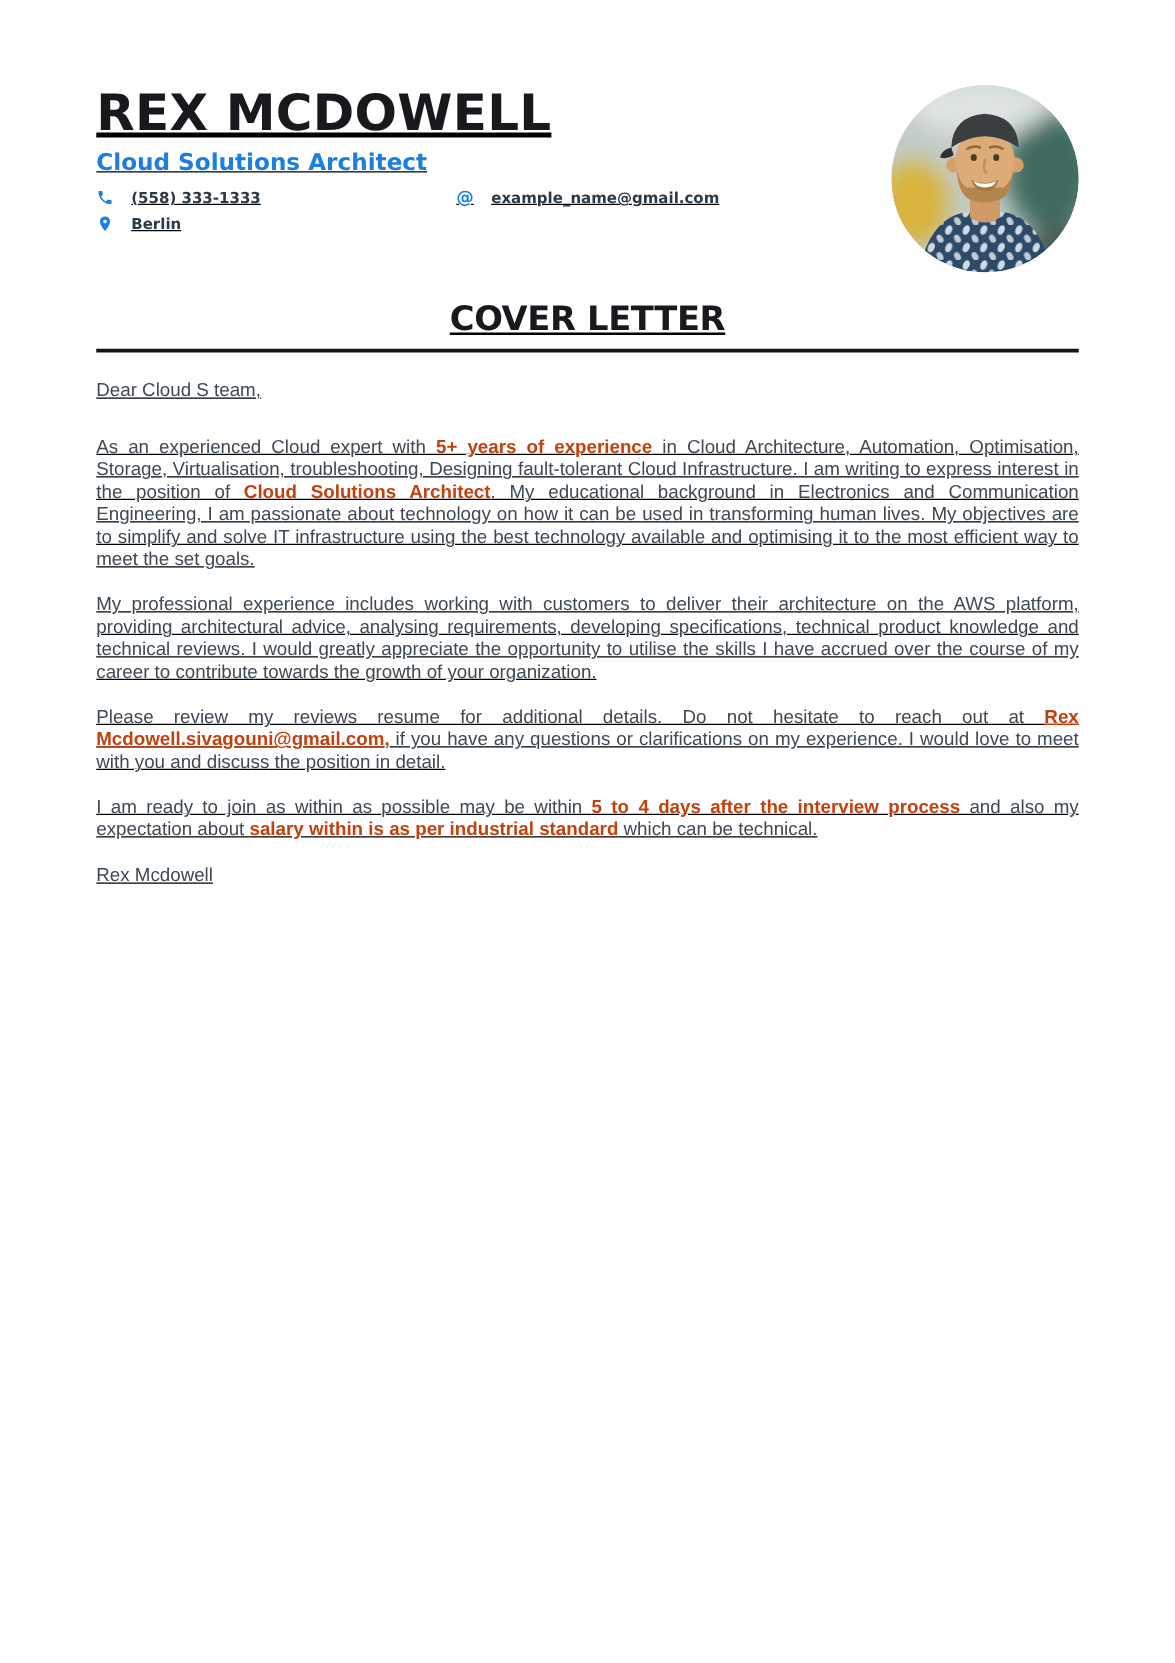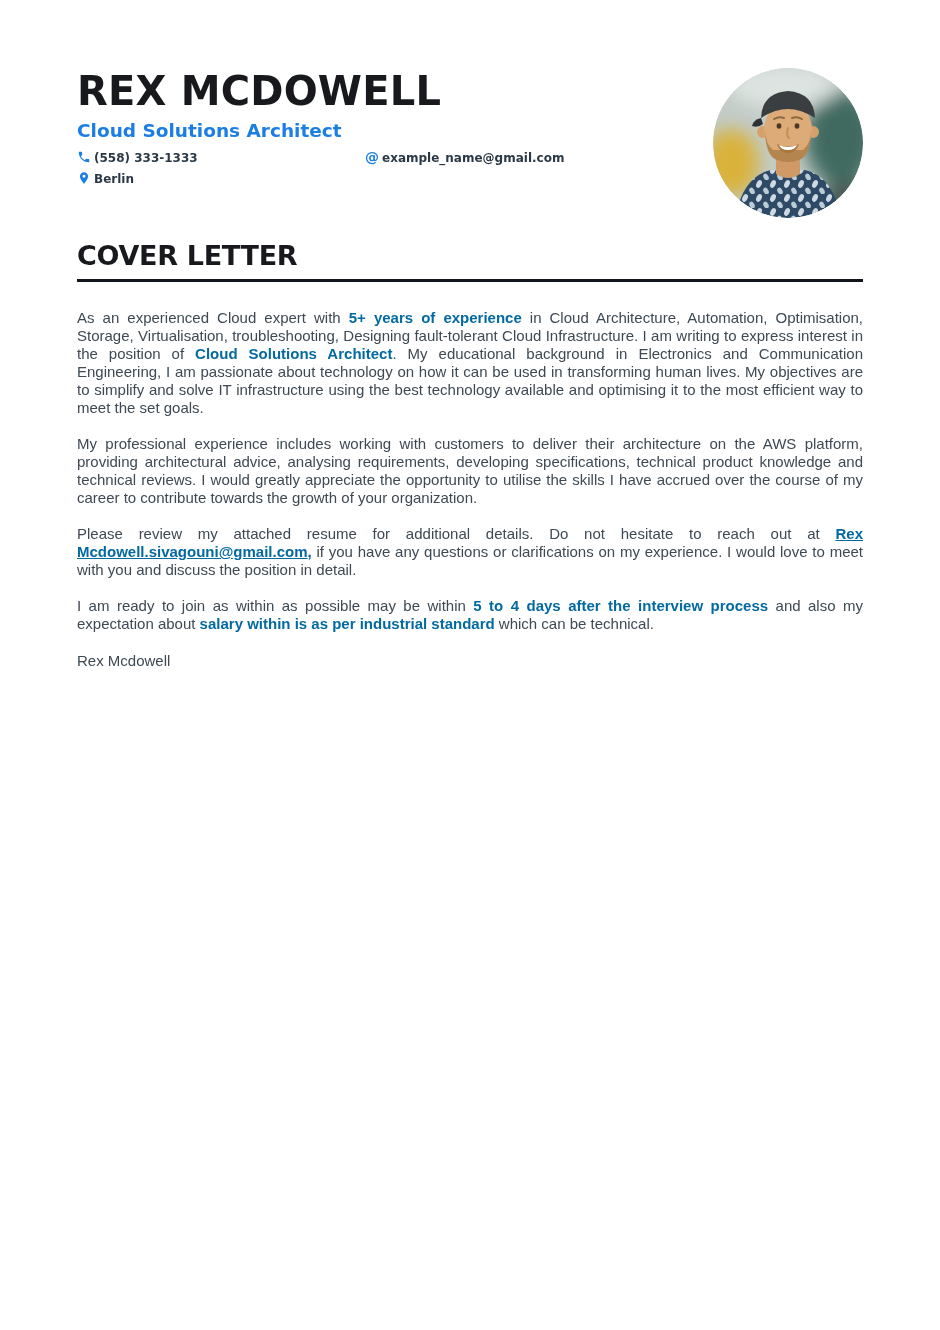--- a/index.html
+++ b/index.html
@@ -3,20 +3,21 @@
 <meta charset="utf-8">
 <style>
   html, body { margin: 0; padding: 0; background: #ffffff; }
   .page {
     position: relative;
     width: 940px;
     height: 1000px;
     background: #ffffff;
     font-family: "Liberation Sans", sans-serif;
     overflow: hidden;
+    text-decoration: underline;
   }
   .content { padding: 0 77px; }
 
   
   .header { position: relative; padding-top: 70px; }
   .name {
     font-family: "DejaVu Sans", sans-serif;
     font-weight: 800;
     font-size: 40px;
     line-height: 1.05;
@@ -33,21 +34,22 @@
   }
   .contact-grid {
     margin-top: 9px;
     display: grid;
     grid-template-columns: 288px 1fr;
     row-gap: 5px;
     width: 640px;
   }
   .contact-item {
     display: flex;
-    gap: 3px;
+    align-items: center;
+    gap: 14px;
     font-family: "DejaVu Sans", sans-serif;
     font-weight: 700;
     font-size: 12px;
     color: #2b3947;
     line-height: 16px;
   }
   .contact-item .ico { width: 14px; height: 14px; flex: 0 0 14px; display: inline-flex; }
   .icon-at {
     font-family: "DejaVu Sans", sans-serif;
     font-weight: 700;
@@ -70,38 +72,39 @@
   
   .section-title {
     margin-top: 53px;
     font-family: "DejaVu Sans", sans-serif;
     font-weight: 800;
     font-size: 27px;
     letter-spacing: -0.3px;
     color: #17191c;
     padding-bottom: 8px;
     border-bottom: 3px solid #111418;
+    text-align: center;
   }
 
   
   .salutation {
     margin-top: 12px;
     font-size: 15px;
     color: #3e4953;
     line-height: 18px;
   }
   .letter-body { margin-top: 27px; }
   .para {
     margin: 0 0 18px 0;
     font-size: 15px;
     line-height: 18px;
     color: #3e4953;
     text-align: justify;
   }
-  .para span.b { font-weight: 700; color: #0369a1; }
+  .para span.b { font-weight: 700; color: #c2410c; }
   .para span.u { text-decoration: underline; }
   .closing { margin-top: 20px; font-size: 15px; line-height: 18px; color: #3e4953; }
   .signature { margin-top: 19px; font-size: 15px; line-height: 18px; color: #3e4953; }
 </style>
 </head>
 <body>
 
 <div class="page">
 
   <div class="content header">
@@ -171,22 +174,23 @@
           <path d="M75,60 q-2,8 1,10" stroke="#c08e57" stroke-width="2" fill="none" stroke-linecap="round"></path>
           <path d="M48,50 Q49,25 75,23 Q101,25 102,50 Q88,41 75,41 Q62,41 48,50 Z" fill="#3b3e40"></path>
           <path d="M48,50 q-8,2 -9,8 q6,2 11,-2 Z" fill="#2f3234"></path>
         </g>
       </svg>
     </div>
   </div>
 
   <div class="content">
     <h2 class="section-title">COVER LETTER</h2>
+    <div class="salutation">Dear Cloud S team,</div>
     <div class="letter-body">
         <p class="para"><span>As an experienced Cloud expert with </span><span class="b">5+ years of experience</span><span> in Cloud Architecture, Automation, Optimisation, Storage, Virtualisation, troubleshooting, Designing fault-tolerant Cloud Infrastructure. I am writing to express interest in the position of </span><span class="b">Cloud Solutions Architect</span><span>. My educational background in Electronics and Communication Engineering, I am passionate about technology on how it can be used in transforming human lives. My objectives are to simplify and solve IT infrastructure using the best technology available and optimising it to the most efficient way to meet the set goals.</span></p>
         <p class="para"><span>My professional experience includes working with customers to deliver their architecture on the AWS platform, providing architectural advice, analysing requirements, developing specifications, technical product knowledge and technical reviews. I would greatly appreciate the opportunity to utilise the skills I have accrued over the course of my career to contribute towards the growth of your organization.</span></p>
-        <p class="para"><span>Please review my attached resume for additional details. Do not hesitate to reach out at </span><span class="b u">Rex Mcdowell.sivagouni@gmail.com</span><span class="b">,</span><span> if you have any questions or clarifications on my experience. I would love to meet with you and discuss the position in detail.</span></p>
+        <p class="para"><span>Please review my reviews resume for additional details. Do not hesitate to reach out at </span><span class="b u">Rex Mcdowell.sivagouni@gmail.com</span><span class="b">,</span><span> if you have any questions or clarifications on my experience. I would love to meet with you and discuss the position in detail.</span></p>
         <p class="para"><span>I am ready to join as within as possible may be within </span><span class="b">5 to 4 days after the interview process</span><span> and also my expectation about </span><span class="b">salary within is as per industrial standard</span><span> which can be technical.</span></p>
       </div>
     <div class="signature">Rex Mcdowell</div>
   </div>
 
 </div>
 
 </body></html>

